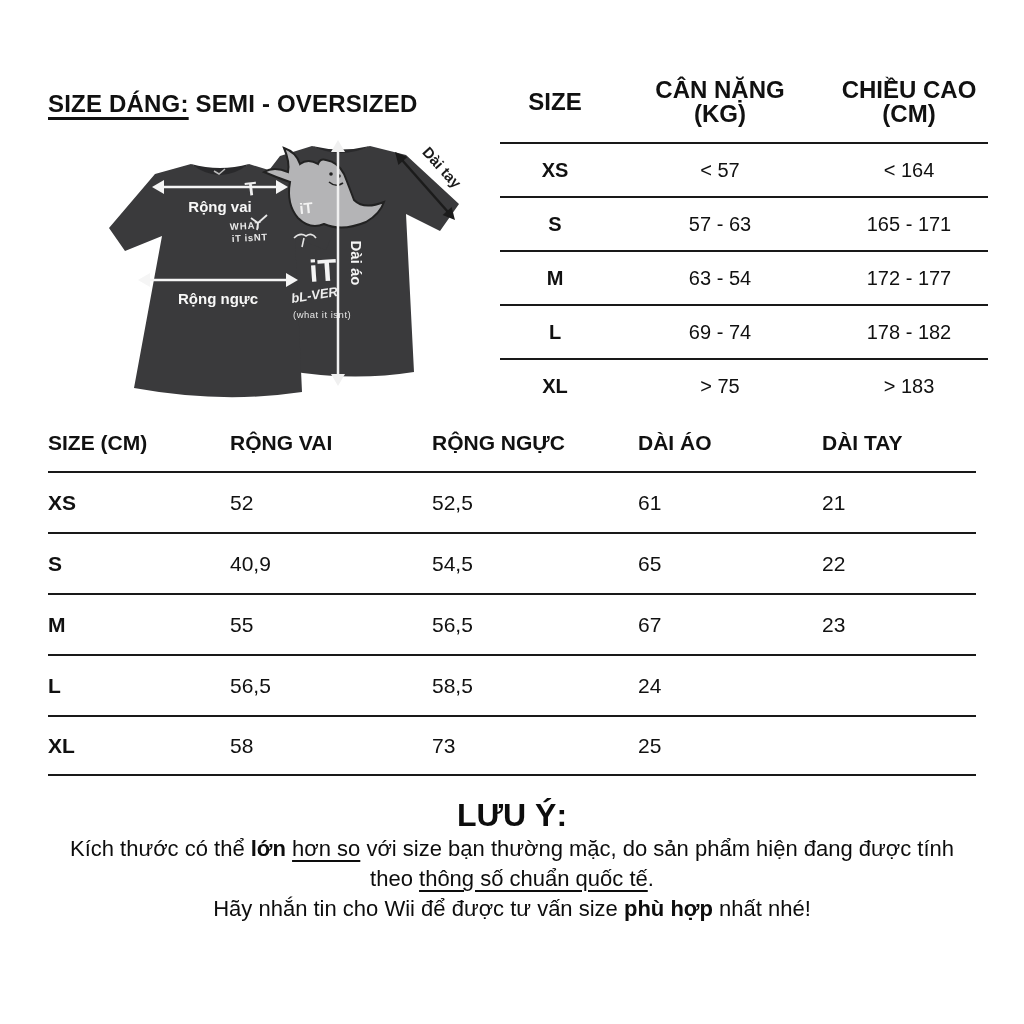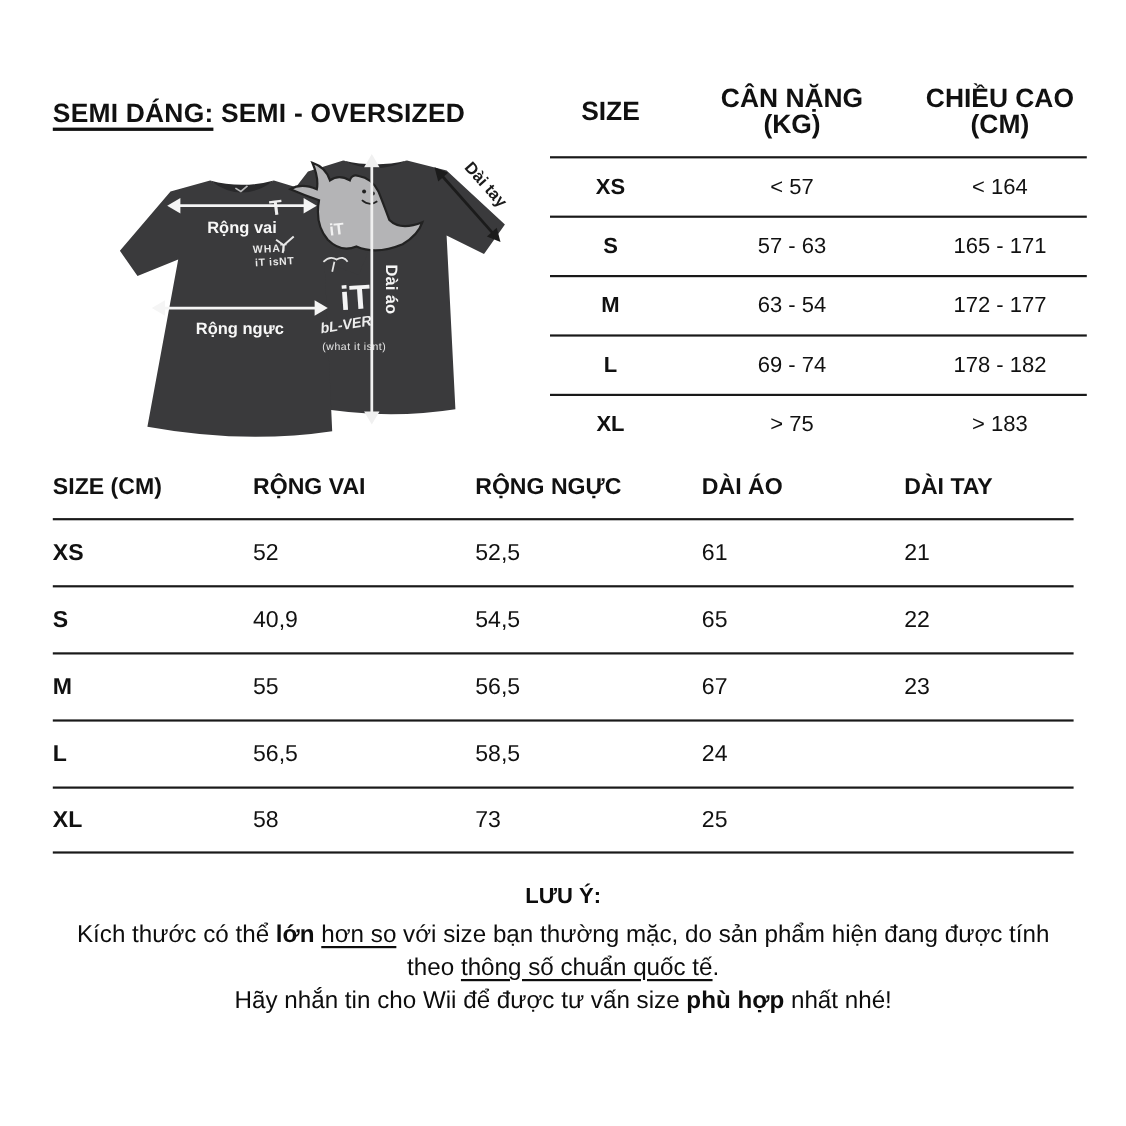--- a/index.html
+++ b/index.html
@@ -29,32 +29,32 @@
   
   .mtable { position:absolute; left:48px; top:414px; width:928px; }
   .mt-grid { display:grid; grid-template-columns:182px 202px 206px 184px 154px; align-items:center; text-align:left; }
   .mt-head { height:57px; font-weight:700; font-size:21px; }
   .mt-data { height:61px; border-top:2px solid #191919; font-size:21px; }
   .mt-data .sz { font-weight:700; }
   .mt-data.last { border-bottom:2px solid #191919; }
 
   
   .note { position:absolute; left:0; top:800px; width:1024px; text-align:center; font-size:22px; line-height:30px; color:#0d0d0d; }
-  .note-title { font-size:20px; font-weight:700; margin-bottom:4px; }
+  .note-title { font-size:32px; font-weight:700; margin-bottom:4px; }
   .b { font-weight:700; }
   .u2 { text-decoration:underline; text-underline-offset:4px; text-decoration-thickness:1.5px; }
 
   svg text { font-family:"Liberation Sans","DejaVu Sans",sans-serif; }
 </style>
 </head>
 <body>
 
 <div class="page">
 
-  <div class="form-title"><span class="u">SEMI DÁNG:</span><span> SEMI - OVERSIZED</span></div>
+  <div class="form-title"><span class="u">SIZE DÁNG:</span><span> SEMI - OVERSIZED</span></div>
 
   <div class="diagram">
     <svg width="420" height="290" viewBox="0 0 420 290">
 
       <g>
         <path d="M262 16 L230 26 L196 70 L212 93 L240 82 L234 240 Q300 252 364 242 L356 84 L390 101 L409 74 L356 25 L320 16 Q291 27 262 16 Z" fill="#3a3a3c"></path>
         <path fill="#29292b" d="M262 16 Q291 30 320 16 Q291 23 262 16 Z"></path>
       </g>
 
       <g>

